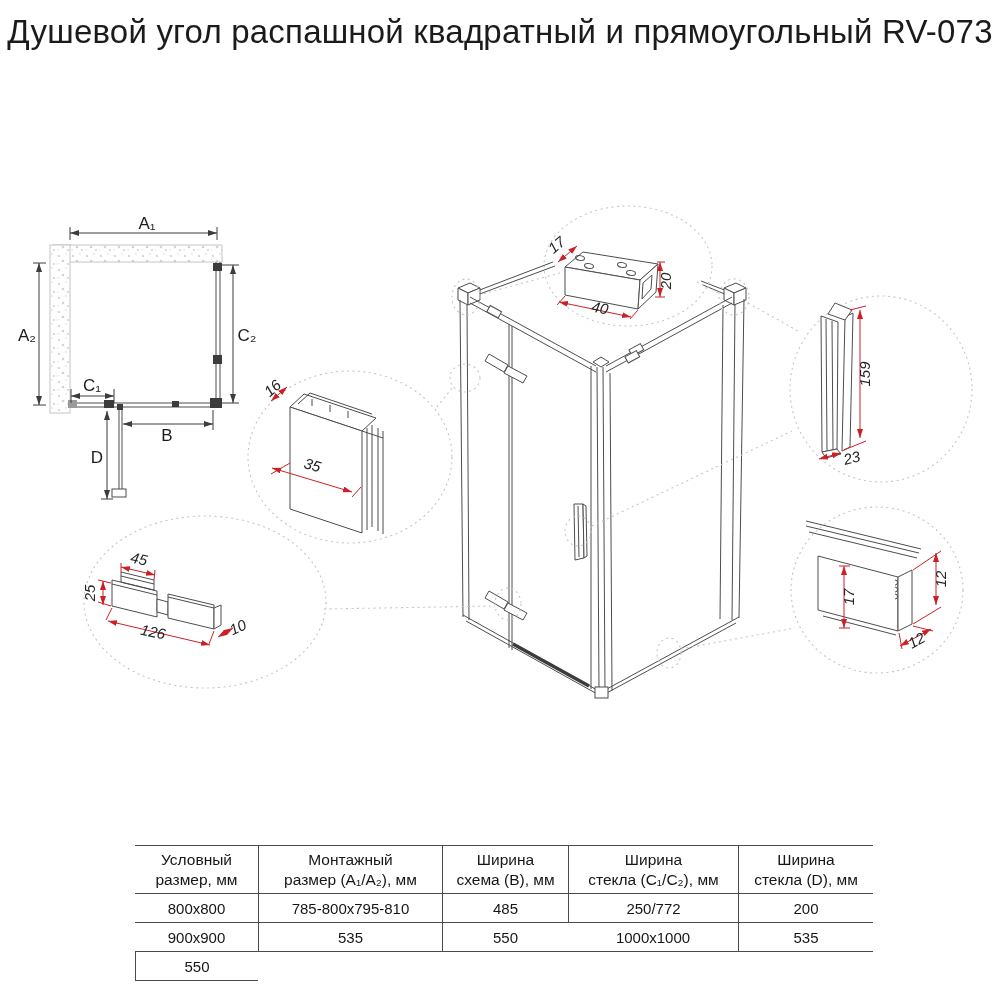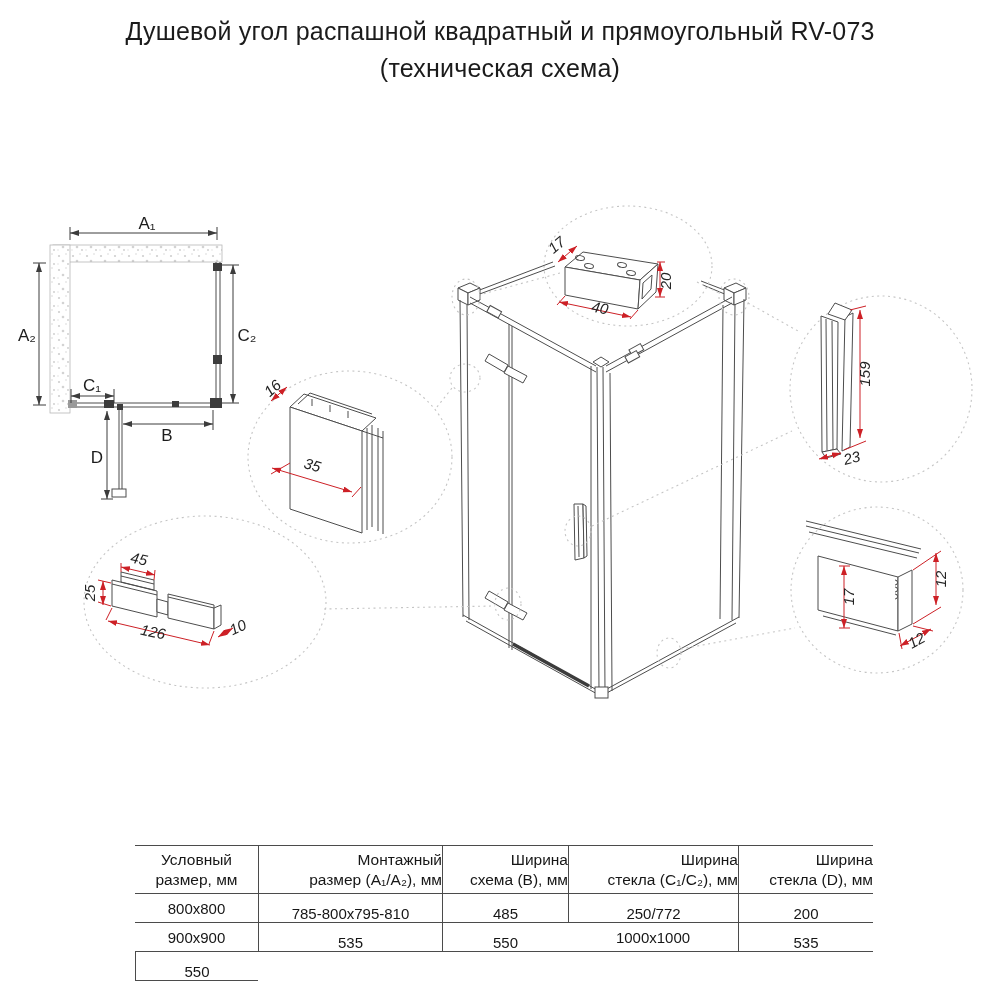--- a/index.html
+++ b/index.html
@@ -1,41 +1,40 @@
 <!DOCTYPE html>
 <html><head>
 <meta charset="utf-8">
 <style>
   html,body{margin:0;padding:0;background:#ffffff;}
   .stage{position:relative;width:1000px;height:1000px;background:#fff;overflow:hidden;
          font-family:"Liberation Sans","DejaVu Sans",sans-serif;}
   .title{position:absolute;top:13px;left:0;width:1000px;text-align:center;
-         font-size:25px;line-height:37px;color:#1b1b1b;letter-spacing:.2px;}
+         font-size:33px;line-height:37px;color:#1b1b1b;letter-spacing:.2px;}
   svg.draw{position:absolute;left:0;top:0;}
   svg text{font-family:"Liberation Sans","DejaVu Sans",sans-serif;}
   .ptxt{font-size:17px;fill:#1c1c1c;}
   .rtxt{font-size:15px;font-style:italic;fill:#242424;}
   .tbl{position:absolute;left:135px;top:845px;width:738px;
        border-top:1.5px solid #4b4b4b;display:grid;
        grid-template-columns:123px 184px 126px 170px 135px;
        grid-template-rows:48px 29px 29px 29px;}
   .tbl>div{border-bottom:1.5px solid #4b4b4b;display:flex;align-items:center;
        justify-content:center;text-align:center;color:#161616;}
-  .tbl>div.cl{border-left:1.5px solid #4b4b4b;align-items:flex-end;}
+  .tbl>div.cl{border-left:1.5px solid #4b4b4b;}
   .th{font-size:15.5px;line-height:1.28;flex-direction:column;color:#1c1c1c;}
   .td{font-size:15px;}
 </style>
 </head>
 <body>
 
 <div class="stage">
 
   <div class="title">
     <div>Душевой угол распашной квадратный и прямоугольный RV-073</div>
-    <div>(техническая схема)</div>
   </div>
 
   <svg class="draw" width="1000" height="1000" viewBox="0 0 1000 1000">
     <defs>
       <pattern id="speck" width="14" height="14" patternUnits="userSpaceOnUse">
         <rect width="14" height="14" fill="#ffffff"></rect>
         <circle cx="3" cy="4" r="1.1" fill="#cfcfcf"></circle>
         <circle cx="10" cy="2" r="0.8" fill="#d8d8d8"></circle>
         <circle cx="7" cy="9" r="1.3" fill="#d3d3d3"></circle>
         <circle cx="12" cy="12" r="0.9" fill="#cccccc"></circle>

